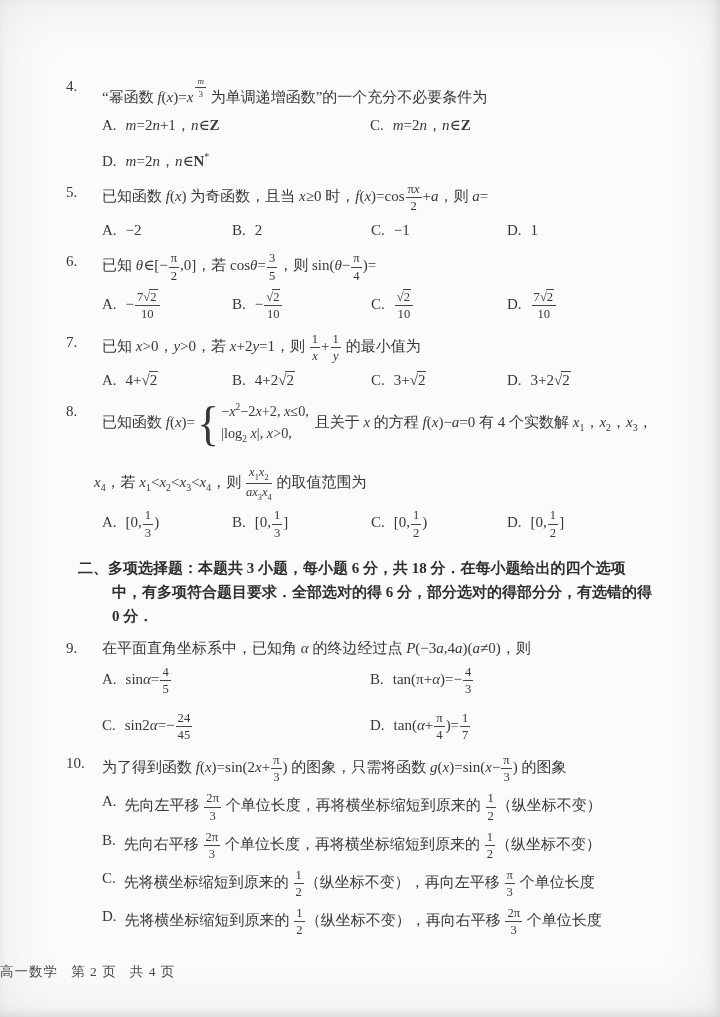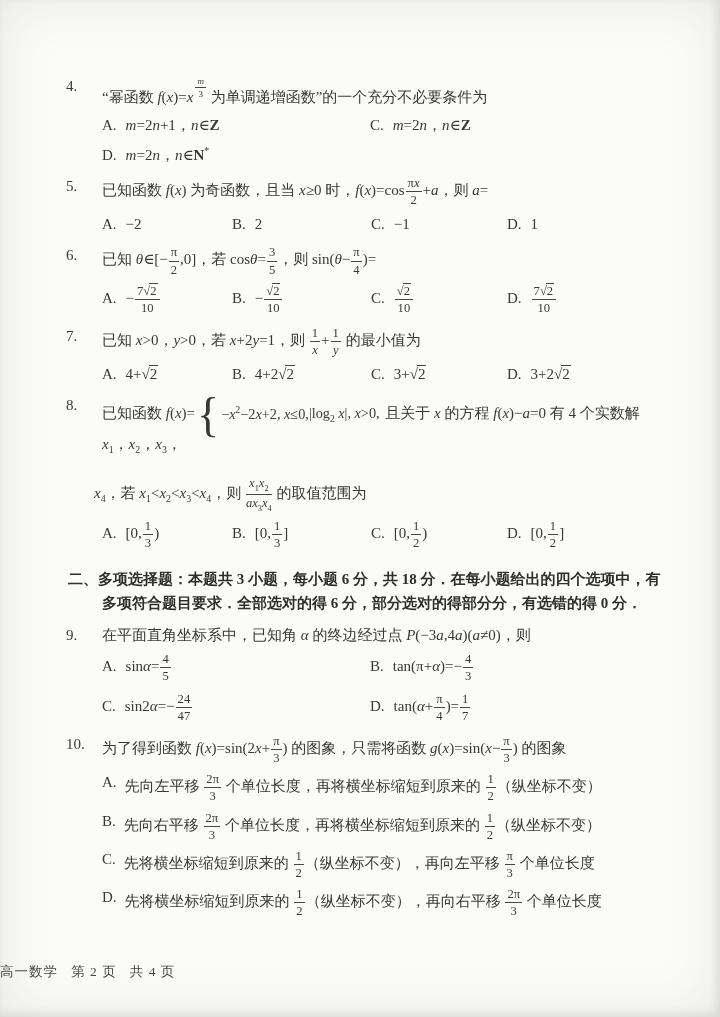--- a/index.html
+++ b/index.html
@@ -27,36 +27,36 @@
   .fr .d{display:block;padding-top:1px;}
   
   .supfr{display:inline-block;vertical-align:0.75em;margin-left:1px;}
   .supfr .fr{font-size:0.60em;}
   
   .sq{white-space:nowrap;}
   .sq .rad{border-top:1.2px solid #454545;margin-left:-1px;padding:0 1px;}
   
   .cases{display:inline-flex;align-items:center;vertical-align:middle;margin:0 2px;}
   .cases .brace{font-size:46px;line-height:0.85;font-weight:300;transform:scaleY(1.05);margin-right:2px;}
-  .cases .rows{display:flex;row-gap:3px;font-size:0.95em;text-align:left;}
+  .cases .rows{display:flex;flex-direction:column;row-gap:3px;font-size:0.95em;text-align:left;}
   
   .q{margin-bottom:11px;}
   .stem{display:flex;align-items:flex-start;margin-bottom:7px;}
   .qno{flex:0 0 auto;min-width:36px;}
   .stemtext{flex:1 1 auto;}
   .cont{padding-left:28px;margin:19px 0 7px;}
-  .opts{padding-left:36px;display:grid;row-gap:9px;align-items:center;}
+  .opts{padding-left:36px;display:grid;row-gap:15px;align-items:center;}
   .cols2{grid-template-columns:268px auto;}
   .cols4{grid-template-columns:130px 139px 136px auto;}
   .opt{white-space:nowrap;}
   .olabel{margin-right:9px;}
   .optrows{padding-left:36px;}
   .optrows .opt{display:flex;margin:7px 0;white-space:normal;}
   .optrows .olabel{flex:0 0 auto;margin-right:8px;}
-  .sec{font-weight:bold;color:#2e2e2e;padding-left:34px;text-indent:-34px;margin:14px 2px 10px;line-height:1.6;}
+  .sec{font-weight:bold;color:#2e2e2e;padding-left:34px;text-indent:-34px;margin:14px 12px 10px;line-height:1.6;}
   .footer{position:absolute;left:0;right:0;bottom:36px;text-align:left;font-size:13.5px;color:#474747;letter-spacing:1px;}
 </style>
 </head>
 <body>
 
 <div class="page">
 
   <div class="q">
     <div class="stem">
       <span class="qno">4.</span>
@@ -131,21 +131,21 @@
   <div class="sec">二、多项选择题：本题共 3 小题，每小题 6 分，共 18 分．在每小题给出的四个选项中，有多项符合题目要求．全部选对的得 6 分，部分选对的得部分分，有选错的得 0 分．</div>
 
   <div class="q">
     <div class="stem">
       <span class="qno">9.</span>
       <span class="stemtext">在平面直角坐标系中，已知角 <i>α</i> 的终边经过点 <i>P</i>(−3<i>a</i>,4<i>a</i>)(<i>a</i>≠0)，则</span>
     </div>
     <div class="opts cols2">
       <span class="opt"><span class="olabel">A.</span><span class="obody">sin<i>α</i>=<span class="fr"><span class="n">4</span><span class="d">5</span></span></span></span>
       <span class="opt"><span class="olabel">B.</span><span class="obody">tan(π+<i>α</i>)=−<span class="fr"><span class="n">4</span><span class="d">3</span></span></span></span>
-      <span class="opt"><span class="olabel">C.</span><span class="obody">sin2<i>α</i>=−<span class="fr"><span class="n">24</span><span class="d">47</span></span></span></span>
+      <span class="opt"><span class="olabel">C.</span><span class="obody">sin2<i>α</i>=−<span class="fr"><span class="n">24</span><span class="d">45</span></span></span></span>
       <span class="opt"><span class="olabel">D.</span><span class="obody">tan(<i>α</i>+<span class="fr"><span class="n">π</span><span class="d">4</span></span>)=<span class="fr"><span class="n">1</span><span class="d">7</span></span></span></span>
     </div>
   </div>
 
   <div class="q">
     <div class="stem">
       <span class="qno">10.</span>
       <span class="stemtext">为了得到函数 <i>f</i>(<i>x</i>)=sin(2<i>x</i>+<span class="fr"><span class="n">π</span><span class="d">3</span></span>) 的图象，只需将函数 <i>g</i>(<i>x</i>)=sin(<i>x</i>−<span class="fr"><span class="n">π</span><span class="d">3</span></span>) 的图象</span>
     </div>
     <div class="optrows">

